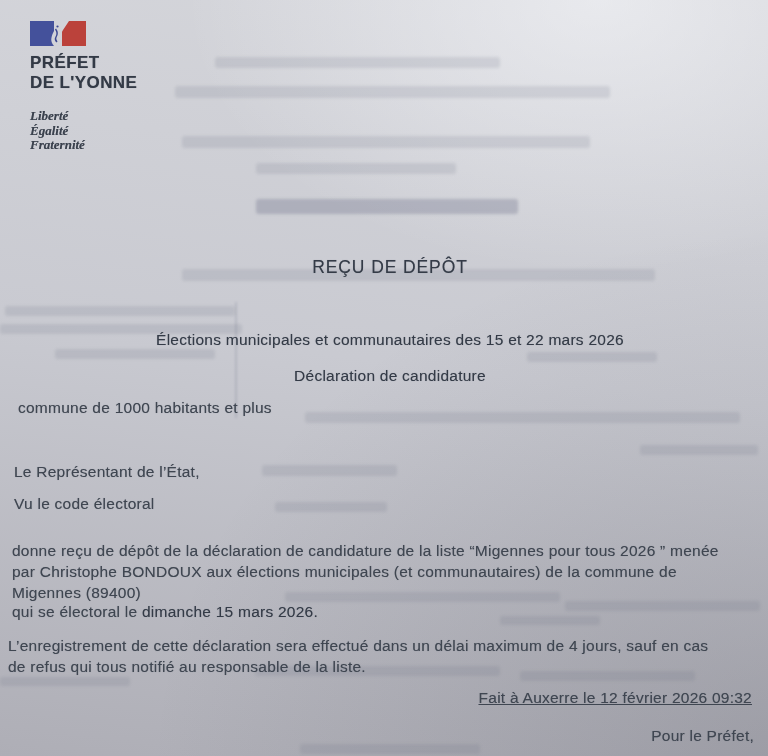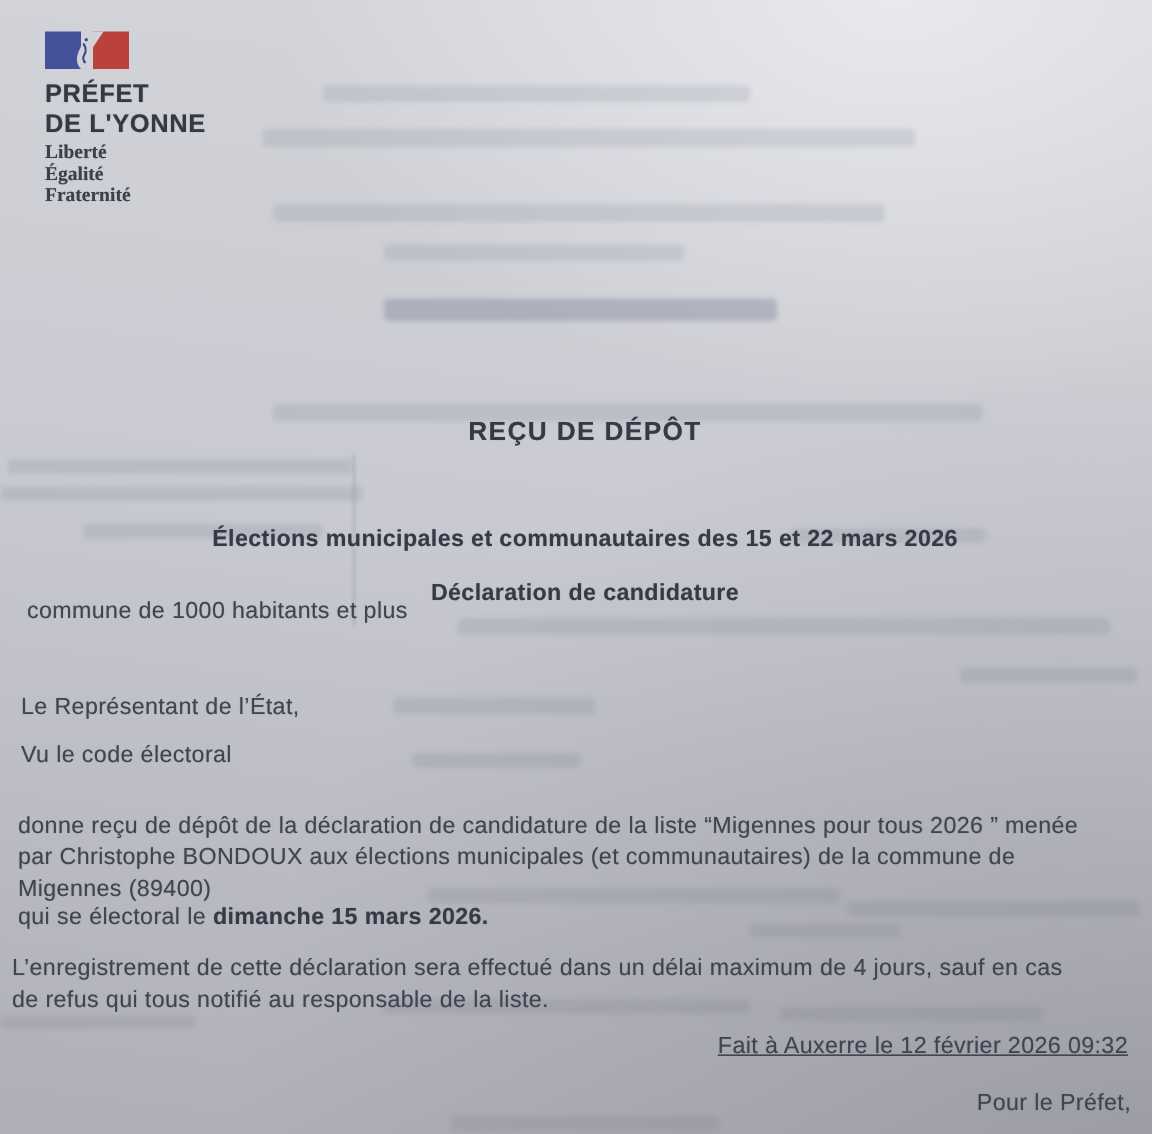--- a/index.html
+++ b/index.html
@@ -20,28 +20,28 @@
   
   .ghost{position:absolute;z-index:2;background:rgba(104,110,132,0.16);
     border-radius:3px;filter:blur(1.7px);}
   .ghost.strong{background:rgba(98,104,128,0.30);}
   .ghost.vline{filter:blur(1px);background:rgba(104,110,132,0.20);}
   
   .letterhead{position:absolute;left:30px;top:20px;z-index:3;}
   .logo{display:block;margin-bottom:5px;}
   .prefect{font-weight:700;font-size:17px;line-height:20px;letter-spacing:0.4px;
     color:#333a46;text-shadow:0 0 0.7px rgba(51,58,70,0.55);}
-  .motto{margin-top:1px;font-family:"Liberation Serif","DejaVu Serif",serif;
-    font-weight:700;font-size:13px;line-height:14.5px;color:#3a414d;
+  .motto{margin-top:16px;font-family:"Liberation Serif","DejaVu Serif",serif;
+    font-style:italic;font-weight:700;font-size:13px;line-height:14.5px;color:#3a414d;
     text-shadow:0 0 0.6px rgba(58,65,77,0.5);}
   
   .txt{position:absolute;z-index:3;font-size:15.5px;letter-spacing:0.25px;
     text-shadow:0 0 0.7px rgba(63,70,81,0.45);white-space:nowrap;}
   .center{left:12px;width:756px;text-align:center;}
-  .bold{font-weight:700;color:#343b47;margin-top:20px;}
+  .bold{font-weight:400;color:#343b47;}
   .doc-title{top:257px;font-size:17.5px;letter-spacing:0.9px;}
   .election-header{top:331px;}
   .subtitle{top:367px;text-align:center;}
   .commune{left:18px;top:399px;}
   .department{top:430px;}
   .representative{left:14px;top:463px;}
   .legal-basis{left:14px;top:495px;}
   .body-block{left:12px;top:540px;line-height:21px;}
   .date-line{left:12px;top:603px;}
   .reg-block{left:8px;top:635px;line-height:21px;}

